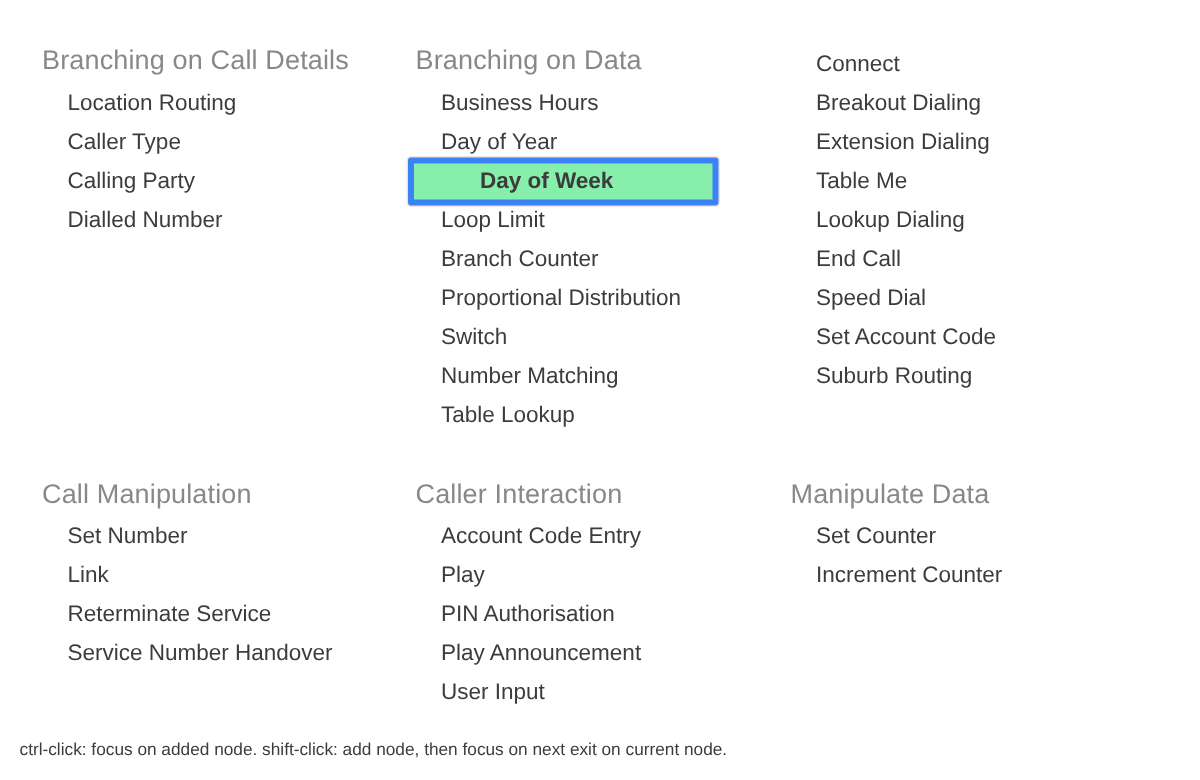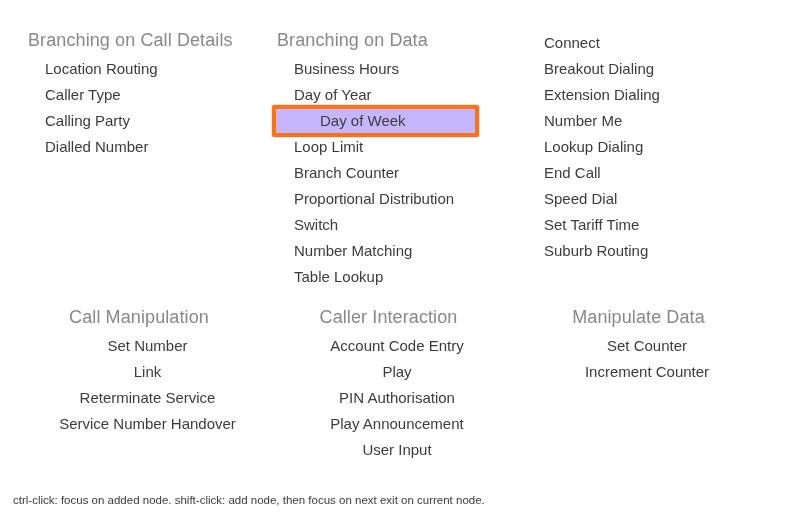--- a/index.html
+++ b/index.html
@@ -28,23 +28,22 @@
   }
   .group-row.row-1 {
     position: absolute;
     left: 0;
     top: 30px;
     width: 800px;
   }
   .group-row.row-2 {
     position: absolute;
     left: 0;
-    top: 307px;
+    top: 319px;
     width: 800px;
-    text-align: center;
   }
   .group {
     width: 250px;
     flex: 0 0 250px;
     box-sizing: border-box;
   }
   .group-title {
     font-size: 18px;
     color: #888888;
     padding-left: 28px;
@@ -66,31 +65,32 @@
     position: relative;
     box-sizing: border-box;
   }
   .group.col-2 .group-title { padding-left: 27px; }
   .group.col-2 .group-item  { padding-left: 44px; }
   .group.col-3 .group-title { padding-left: 27px; }
   .group.col-3 .group-item  { padding-left: 44px; }
 
   
   .group-item.selected {
-    background: #c4b5fd;
-    border: 4px solid #f97316;
+    background: #86efac;
+    border: 4px solid #3b82f6;
     border-radius: 2px;
     height: 32px;
     line-height: 24px;
     margin-left: 22px;
     margin-top: -3px;
     margin-bottom: -3px;
     padding-left: 22px;
     width: 207px;
     box-shadow: 0 0 0 1px rgba(191,101,64,0.18);
+    font-weight: bold;
   }
   .footer-hint {
     position: absolute;
     left: 13px;
     top: 494px;
     font-size: 11.5px;
     color: #3c3c3c;
     white-space: nowrap;
   }
 </style>
@@ -120,25 +120,25 @@
           <div class="group-item">Switch</div>
           <div class="group-item">Number Matching</div>
           <div class="group-item">Table Lookup</div>
         </div>
       </div>
       <div class="group col-3">
         <div class="group-items">
           <div class="group-item">Connect</div>
           <div class="group-item">Breakout Dialing</div>
           <div class="group-item">Extension Dialing</div>
-          <div class="group-item">Number Me</div>
+          <div class="group-item">Table Me</div>
           <div class="group-item">Lookup Dialing</div>
           <div class="group-item">End Call</div>
           <div class="group-item">Speed Dial</div>
-          <div class="group-item">Set Tariff Time</div>
+          <div class="group-item">Set Account Code</div>
           <div class="group-item">Suburb Routing</div>
         </div>
       </div>
     </div>
     <div class="group-row row-2">
       <div class="group col-1">
         <div class="group-title">Call Manipulation</div>
         <div class="group-items">
           <div class="group-item">Set Number</div>
           <div class="group-item">Link</div>

